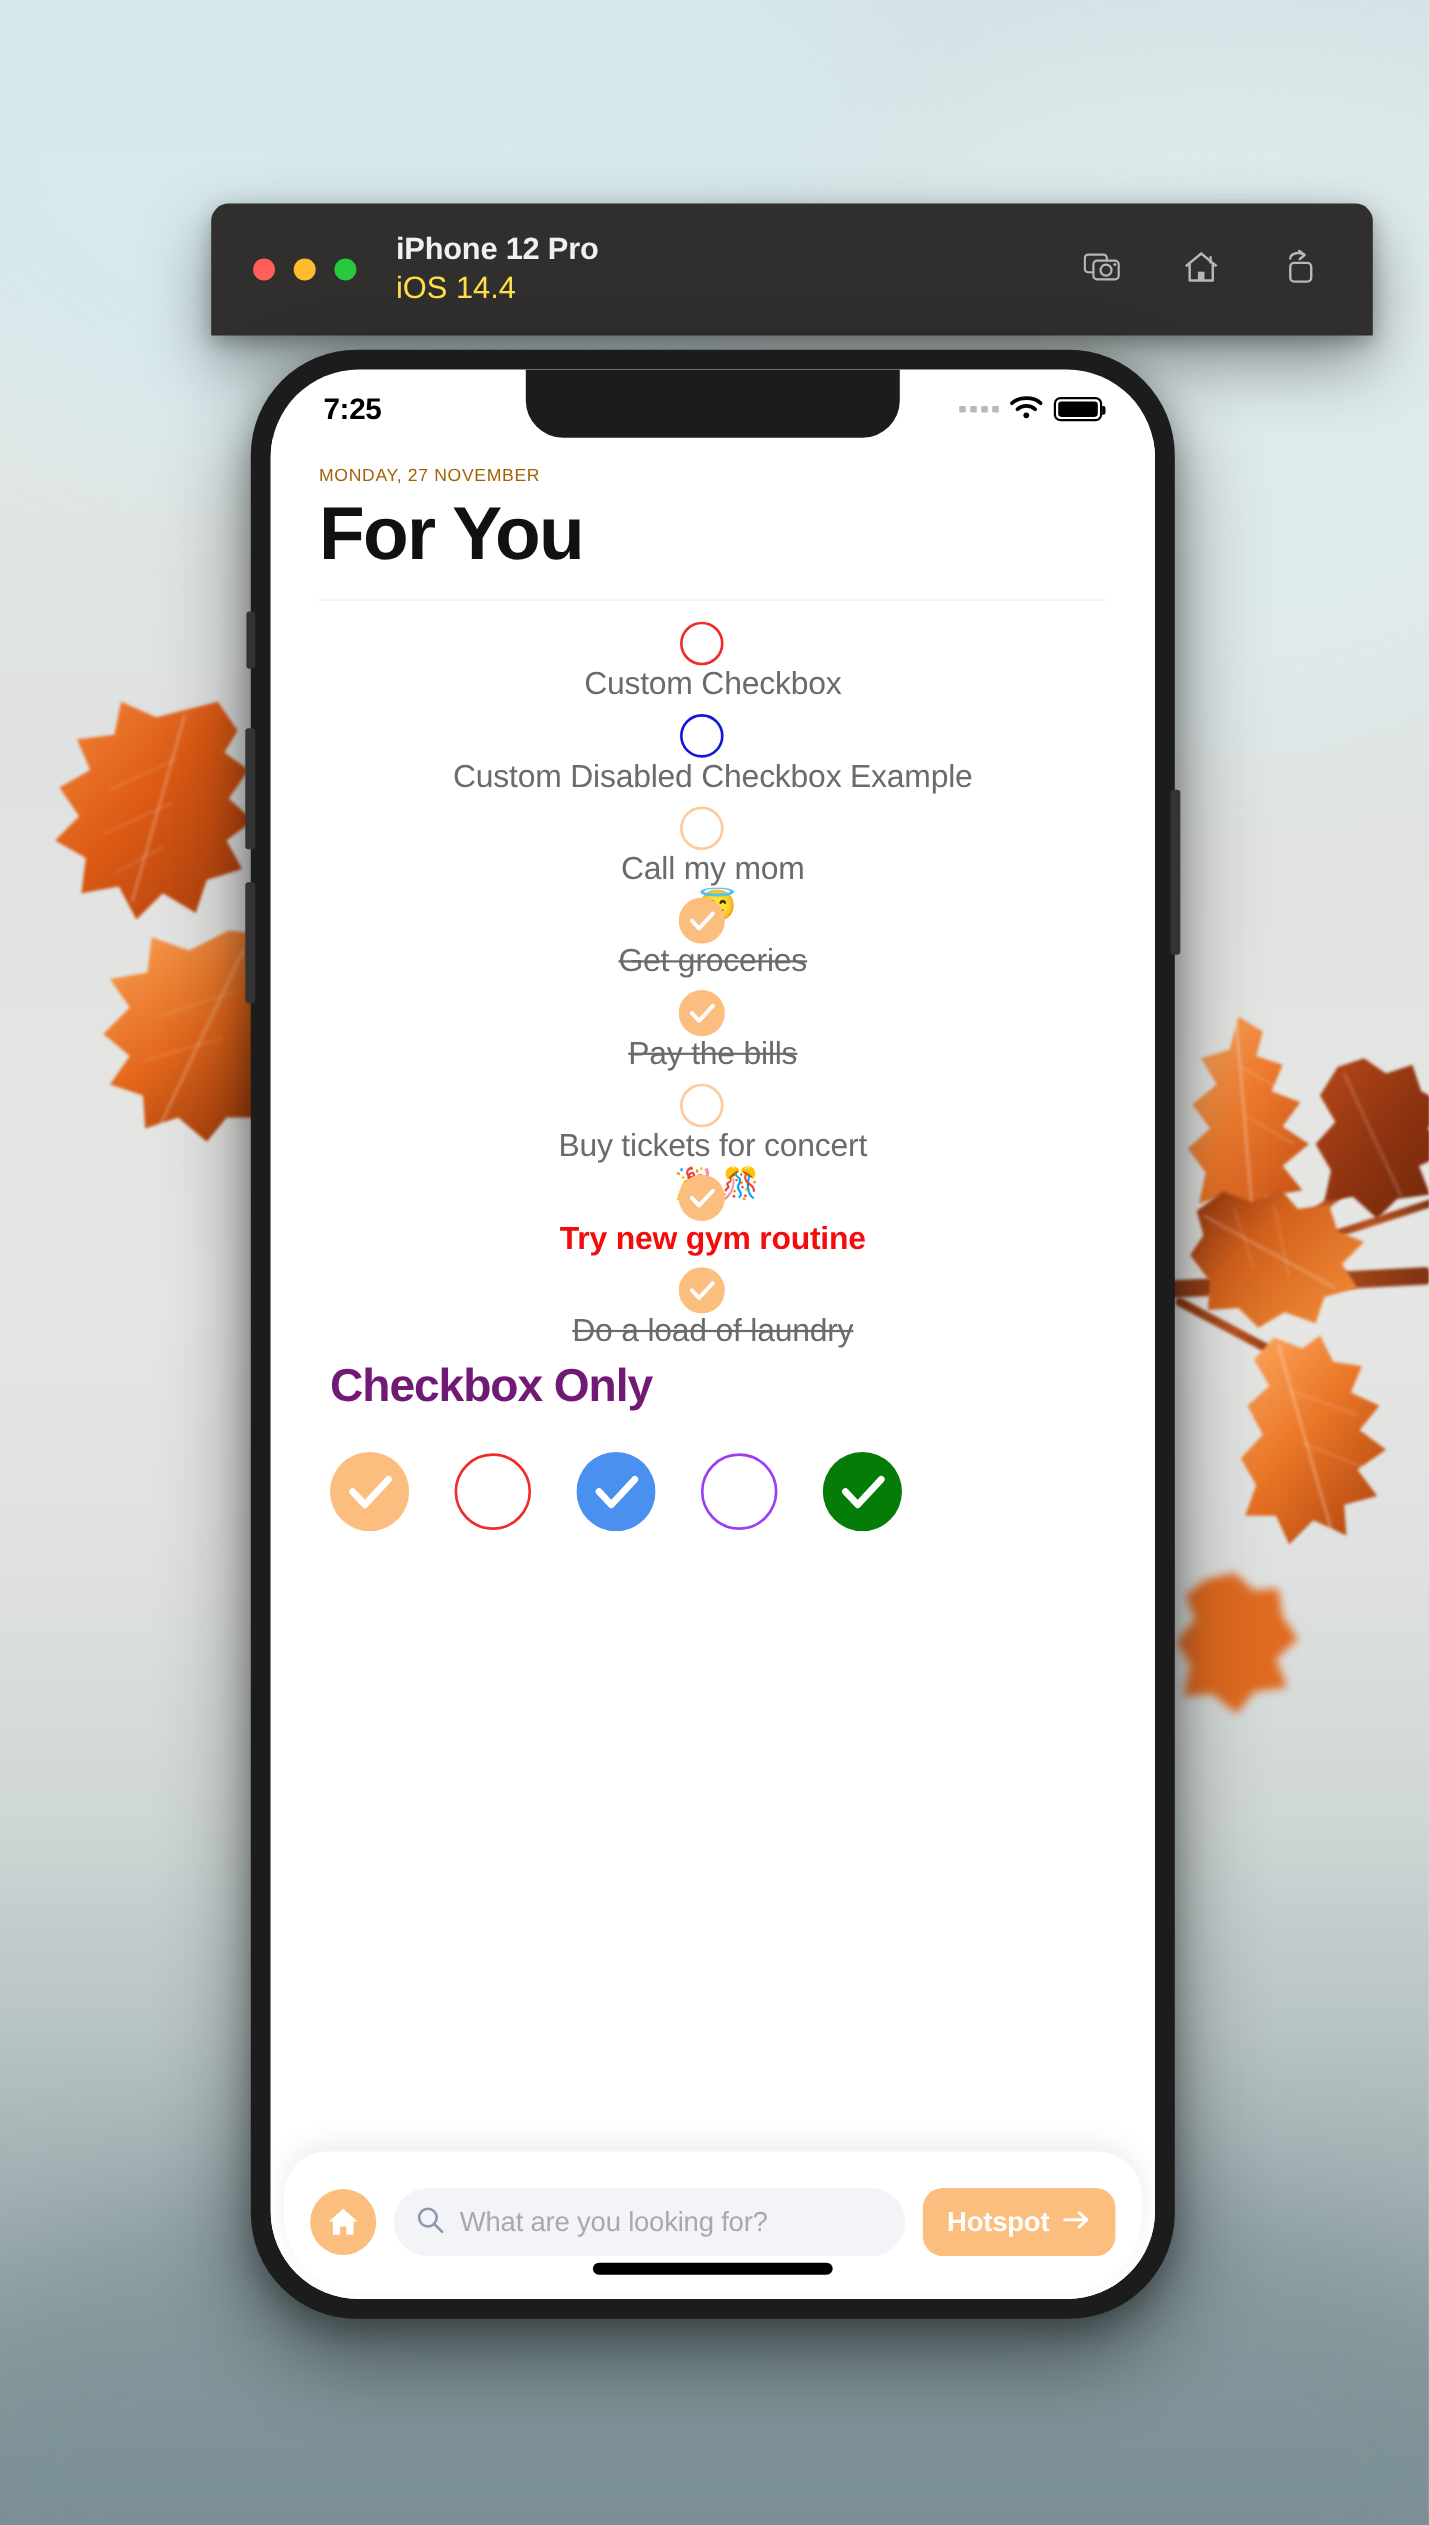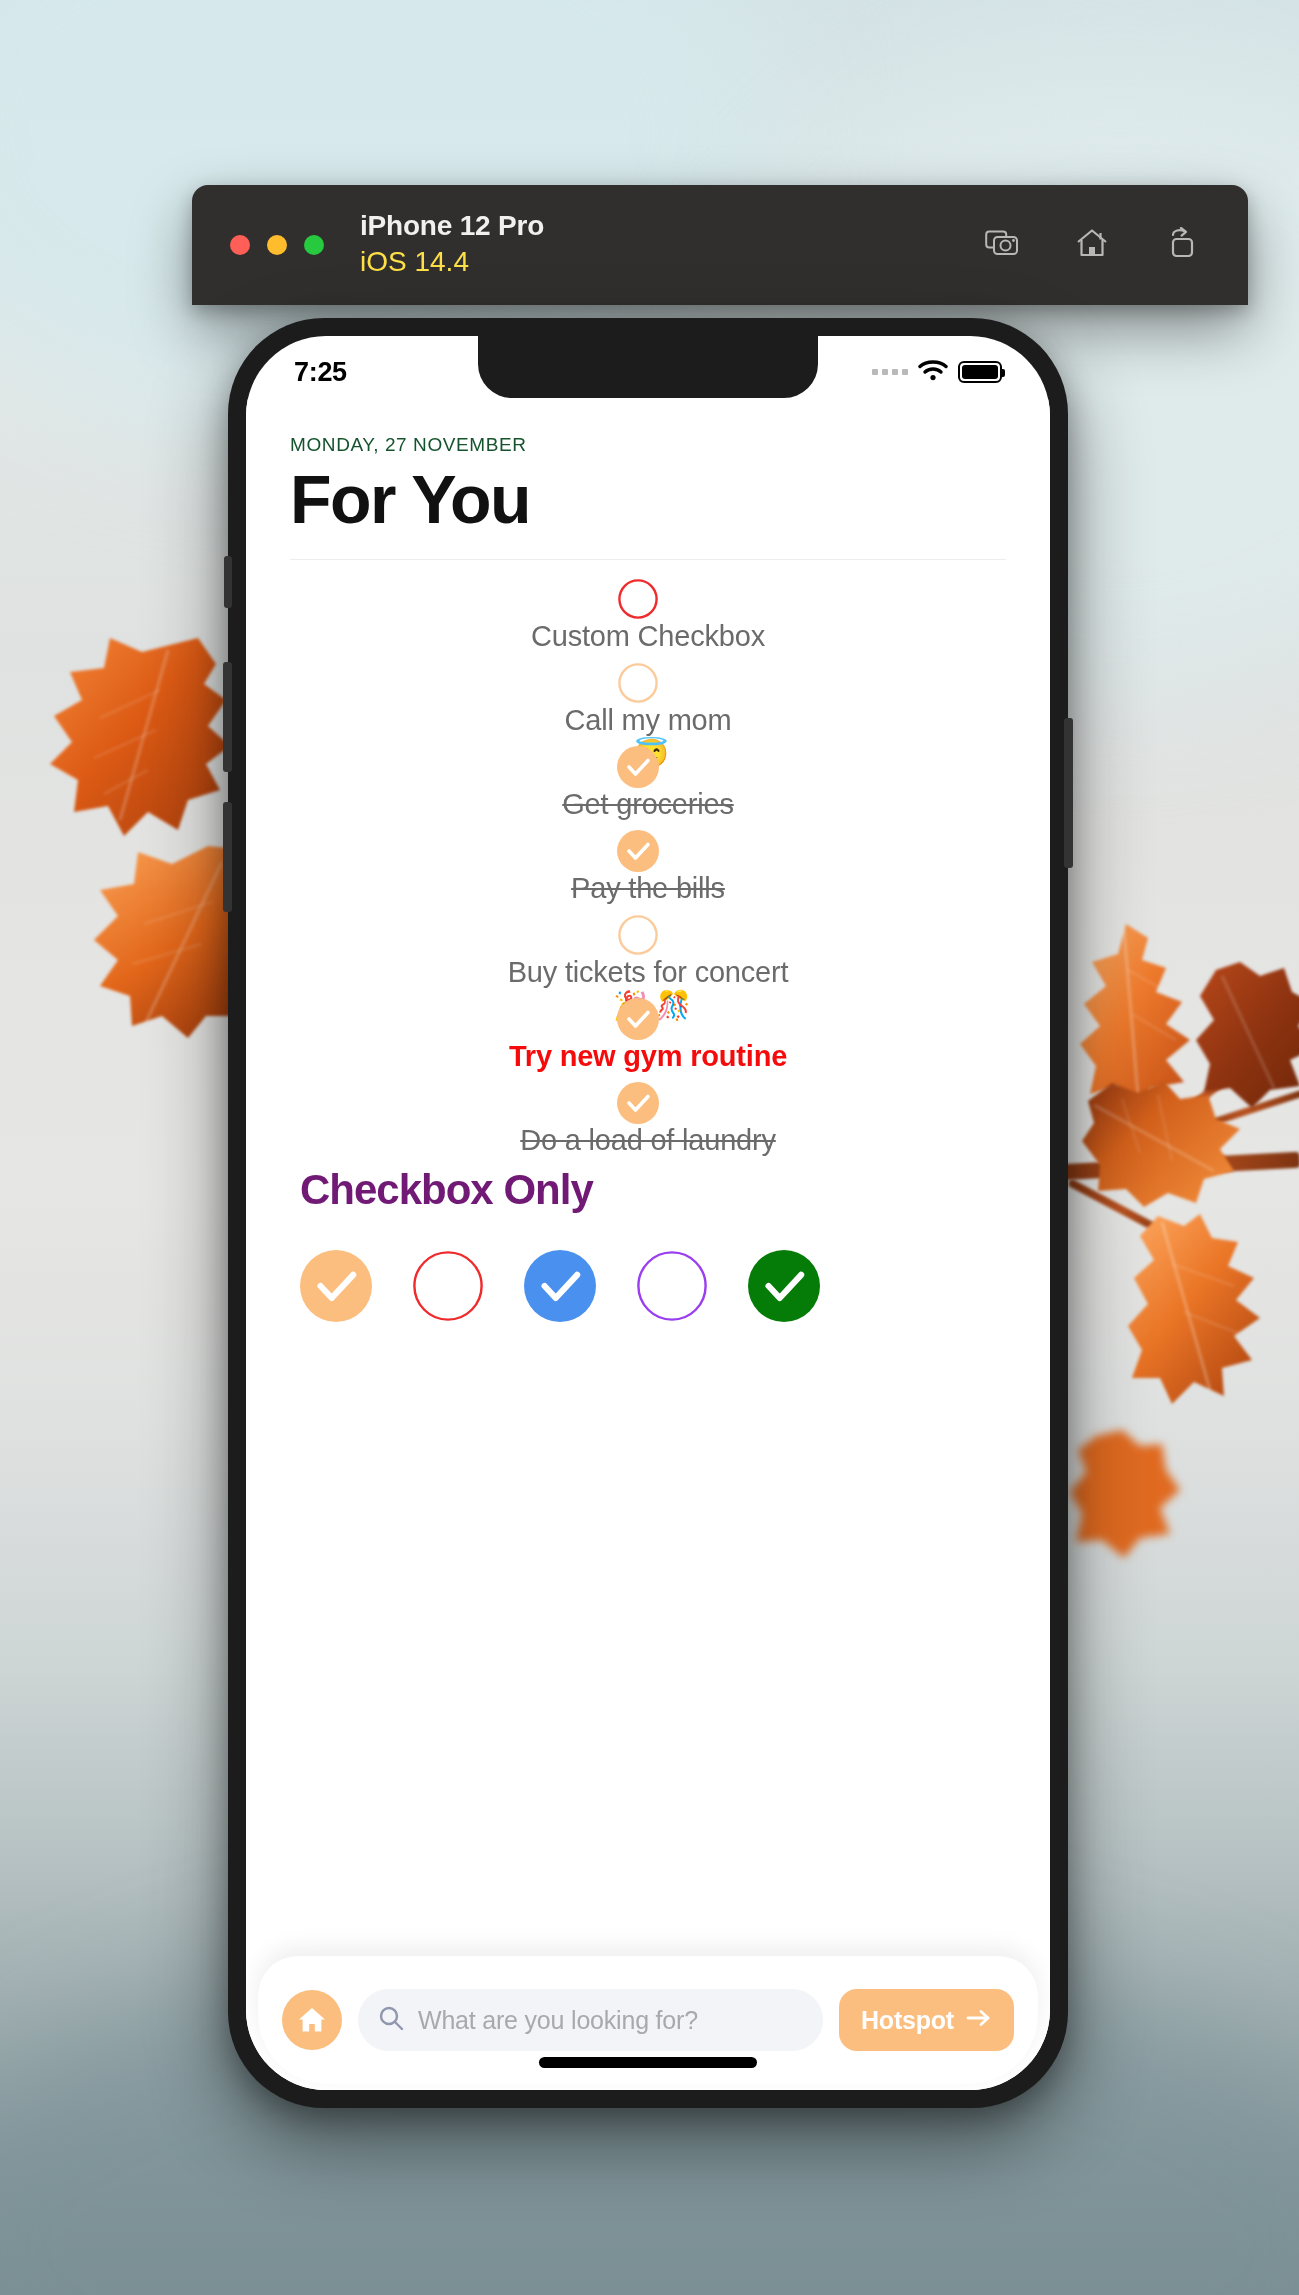--- a/index.html
+++ b/index.html
@@ -196,24 +196,24 @@
   .battery i { display:block; width: 100%; height: 100%; background: #000; border-radius: 3px; }
 
   
   .app {
     position: absolute;
     top: 62px; left: 0; right: 0; bottom: 0;
     padding: 0 44px;
     background: #fff;
   }
   .date-label {
-    margin-top: 36px;
-    font-size: 19px;
+    margin-top: 26px;
+    font-size: 16px;
     letter-spacing: .6px;
-    color: #14532d;
+    color: #a16207;
     font-weight: 500;
     font-family: "Liberation Sans", sans-serif;
   }
   .page-title {
     margin-top: 6px;
     font-size: 68px;
     font-weight: 700;
     color: #111;
     letter-spacing: -1.5px;
     font-family: "Liberation Sans", sans-serif;
@@ -538,20 +538,29 @@
                 <svg width="42" height="42" viewBox="0 0 42 42">
             <circle cx="21" cy="21" r="18.6" fill="none" stroke="#ef2b2b" stroke-width="2.4"></circle>
 
           </svg>
               </span>
               <span class="task-text">Custom Checkbox</span>
             </div>
             <div class="task-row">
               <span class="cb">
                 <svg width="42" height="42" viewBox="0 0 42 42">
+            <circle cx="21" cy="21" r="18.6" fill="none" stroke="#1414e0" stroke-width="2.4"></circle>
+
+          </svg>
+              </span>
+              <span class="task-text">Custom Disabled Checkbox Example</span>
+            </div>
+            <div class="task-row">
+              <span class="cb">
+                <svg width="42" height="42" viewBox="0 0 42 42">
             <circle cx="21" cy="21" r="18.6" fill="none" stroke="#fbcb9b" stroke-width="2.4"></circle>
 
           </svg>
               </span>
               <span class="task-text">Call my mom</span>
               <span class="emoji" style="margin-left: 8px;"> 😇</span>
             </div>
             <div class="task-row">
               <span class="cb">
                 <svg width="42" height="42" viewBox="0 0 42 42">

